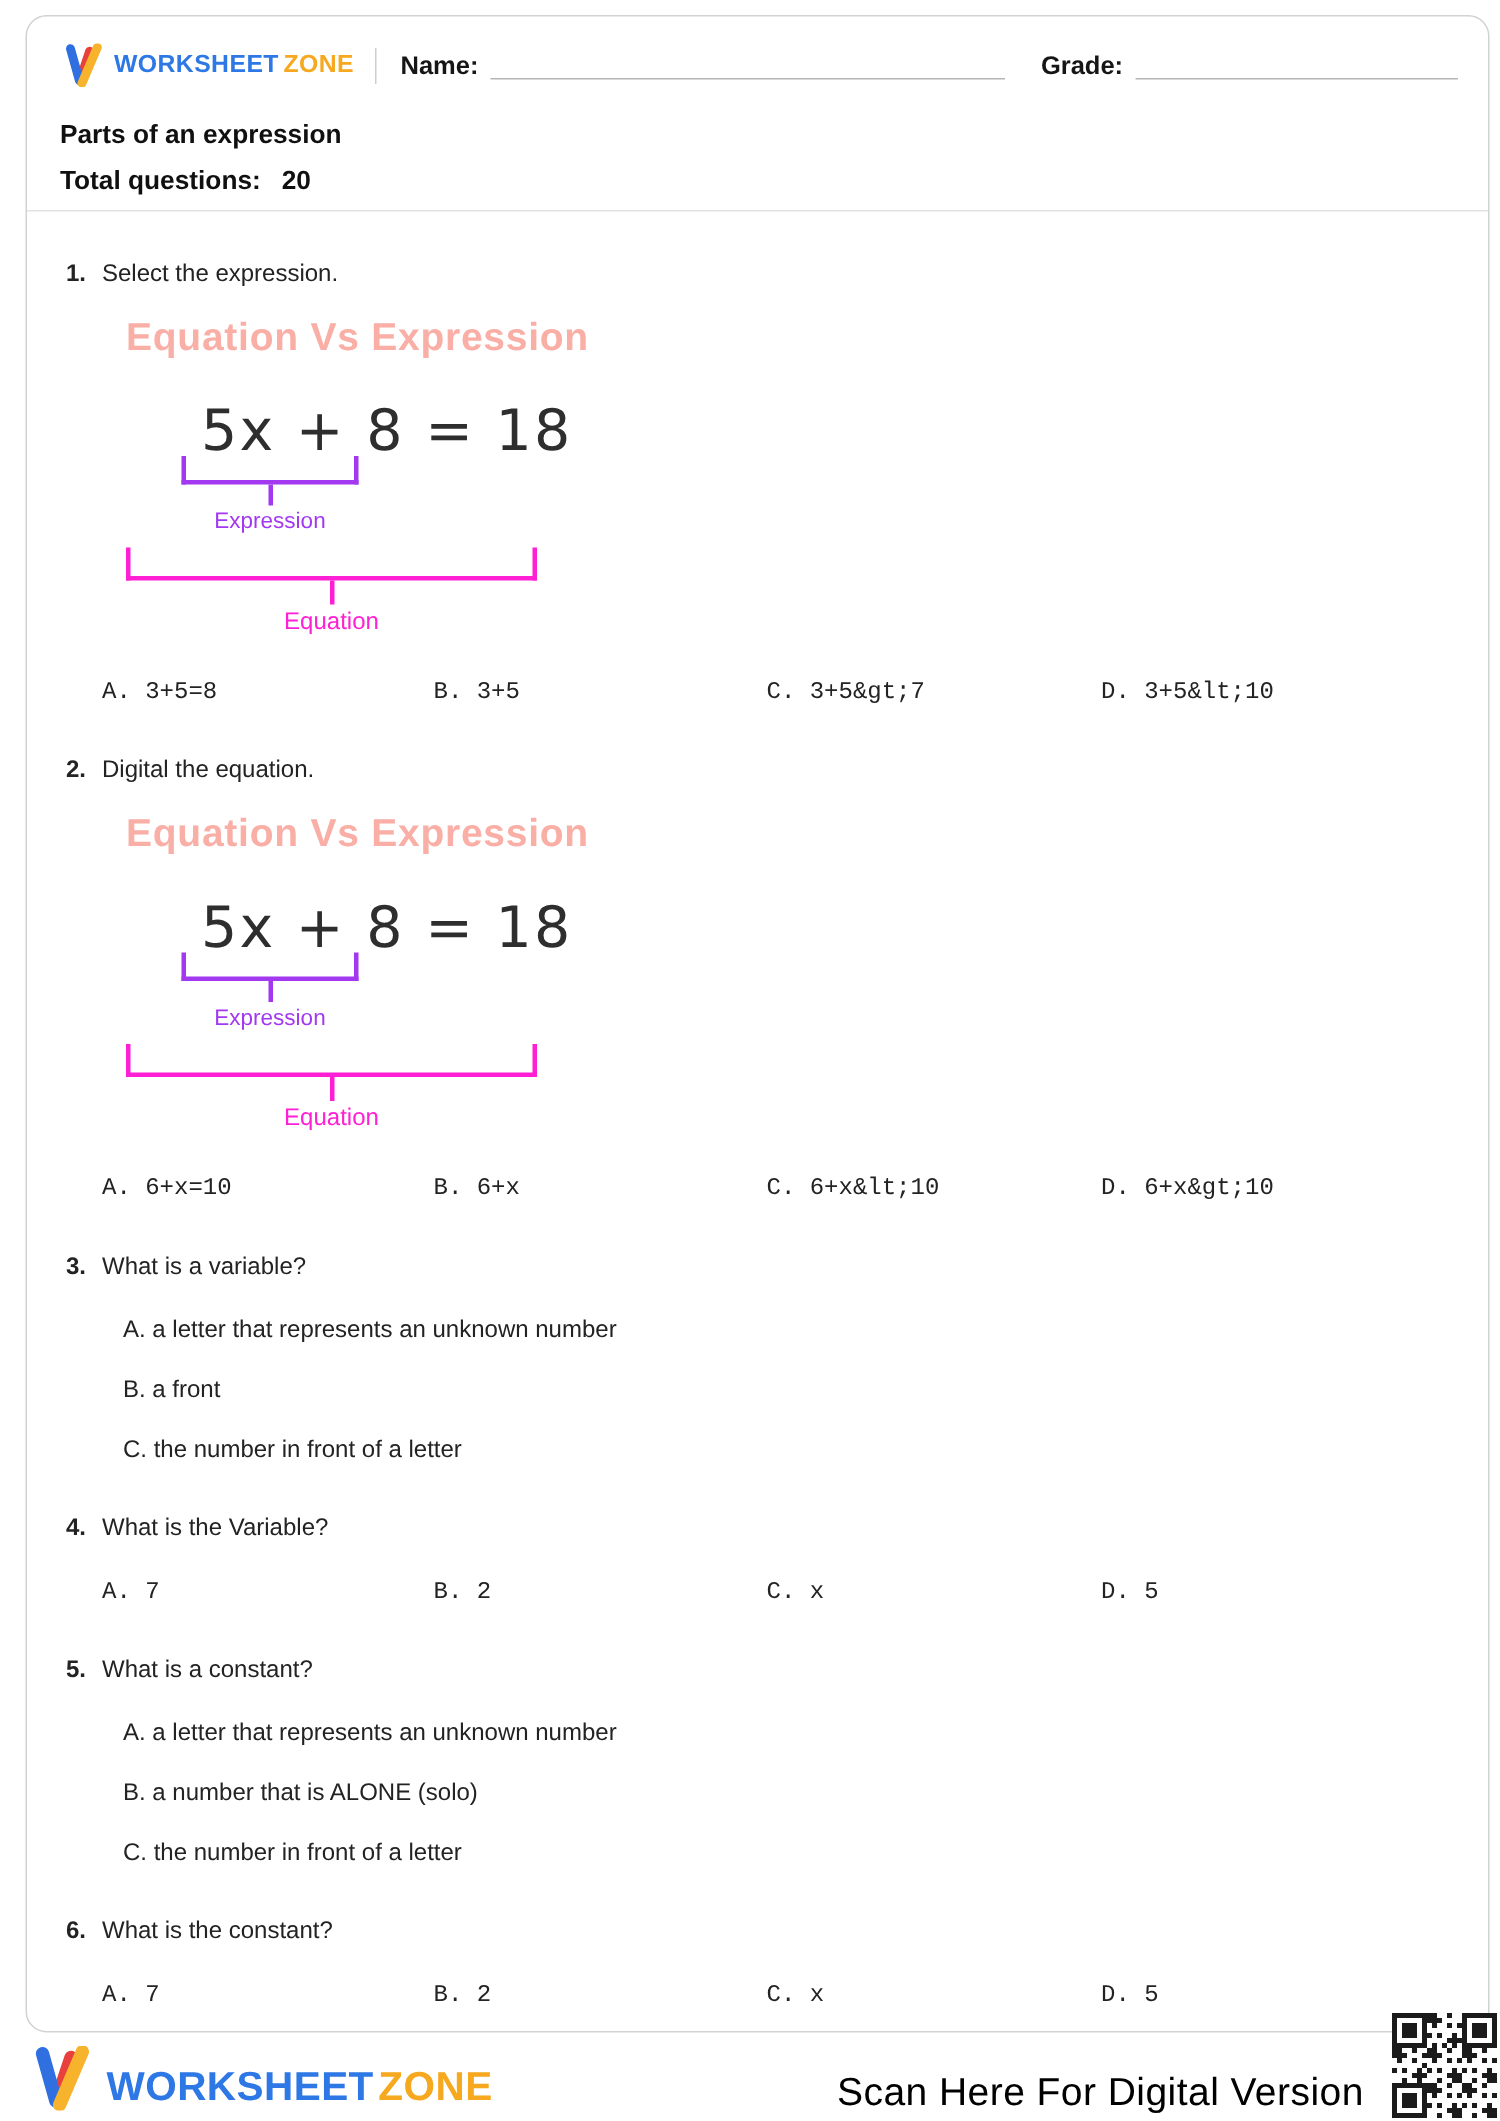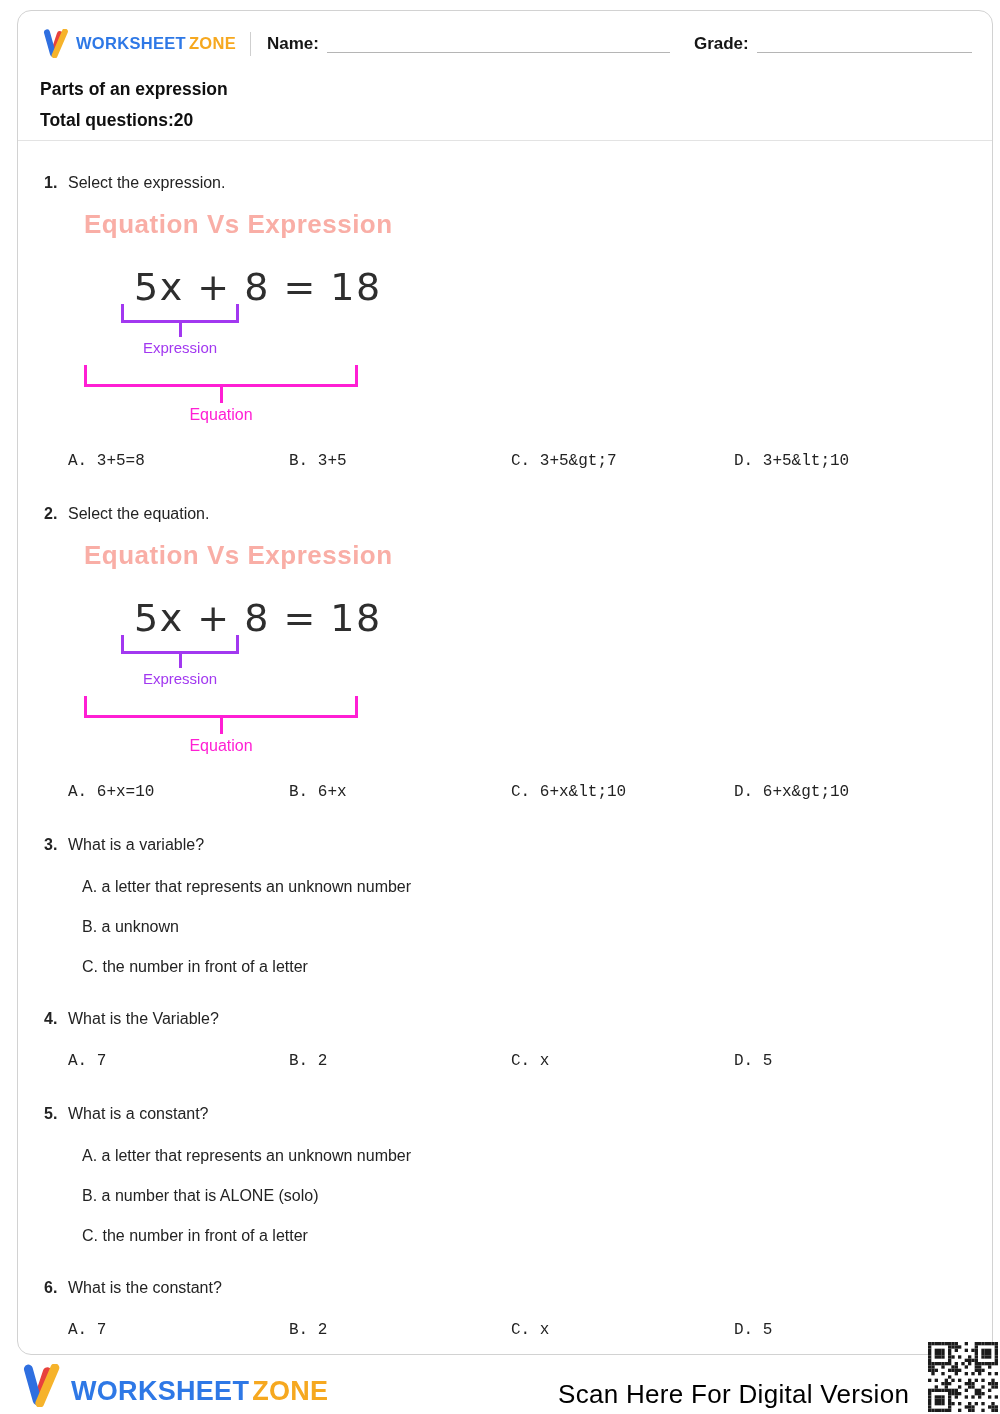--- a/index.html
+++ b/index.html
@@ -18,21 +18,21 @@
   .b-orange { color:#f6a81f; margin-left:3px; }
   .pipe { height:24px; border-left:1.5px solid #cfcfcf; margin:0 16px 0 14px; }
   .field-label { font-weight:700; font-size:17px; color:#161616; }
   .field-line { border-bottom:1px solid #b5b5b5; align-self:flex-end; margin-bottom:5px; }
   .name-line { flex:368; margin-left:8px; }
   .grade-line { flex:231; margin-left:8px; }
   .grade-label { margin-left:24px; }
 
   .ws-title { margin:21px 0 0 22px; font-size:17.5px; font-weight:700; color:#101010; }
   .ws-total { margin:10px 0 0 22px; font-size:17.5px; font-weight:700; color:#101010; }
-  .total-num { margin-left:0; }
+  .total-num { margin-left:14px; }
   .hr { margin-top:9px; border-top:1px solid #e3e3e3; }
 
   
   .questions { padding:32px 24px 0 26px; font-size:16px; color:#232323; }
   .q { margin-top:33px; }
   .q:first-child { margin-top:0; }
   .q-header { display:flex; line-height:19px; }
   .q-num { font-weight:700; width:24px; flex:none; }
   .q-options.row4 { margin:24px 0 0 24px; display:grid;
     grid-template-columns:221px 222px 223px 1fr; line-height:19px;font-family:Liberation Mono, monospace; }
@@ -121,21 +121,21 @@
           <span class="opt">A. 3+5=8</span>
           <span class="opt">B. 3+5</span>
           <span class="opt">C. 3+5&amp;gt;7</span>
           <span class="opt">D. 3+5&amp;lt;10</span>
         </div>
       </div>
 
       <div class="q">
         <div class="q-header">
           <span class="q-num">2.</span>
-          <span class="q-text">Select the equation.</span>
+          <span class="q-text">Digital the equation.</span>
         </div>
         <div class="figure">
           <div class="fig-title">Equation Vs Expression</div>
           <div class="fig-eq">5x + 8 = 18</div>
           <div class="grp purple">
             <div class="brace"></div>
             <div class="tick"></div>
             <div class="lbl">Expression</div>
           </div>
           <div class="grp pink">
@@ -152,21 +152,21 @@
         </div>
       </div>
 
       <div class="q">
         <div class="q-header">
           <span class="q-num">3.</span>
           <span class="q-text">What is a variable?</span>
         </div>
         <div class="q-options stacked">
           <span class="opt">A. a letter that represents an unknown number</span>
-          <span class="opt">B. a unknown</span>
+          <span class="opt">B. a front</span>
           <span class="opt">C. the number in front of a letter</span>
         </div>
       </div>
 
       <div class="q">
         <div class="q-header">
           <span class="q-num">4.</span>
           <span class="q-text">What is the Variable?</span>
         </div>
         <div class="q-options row4">

